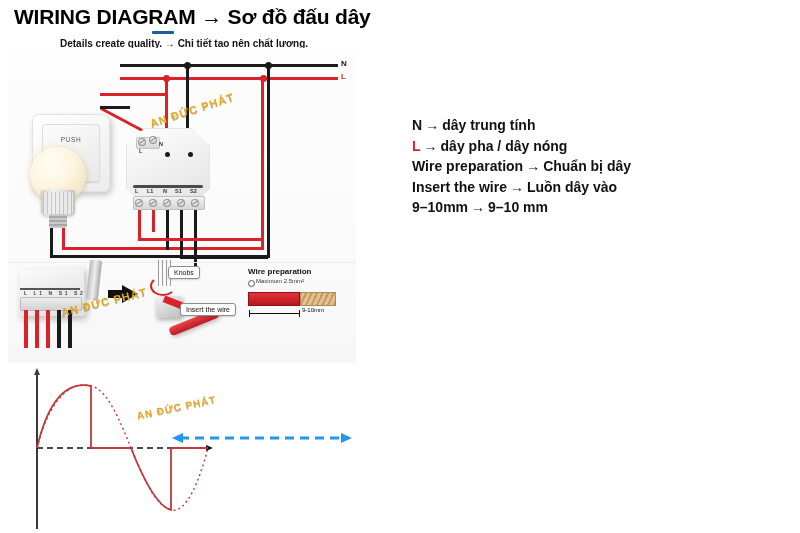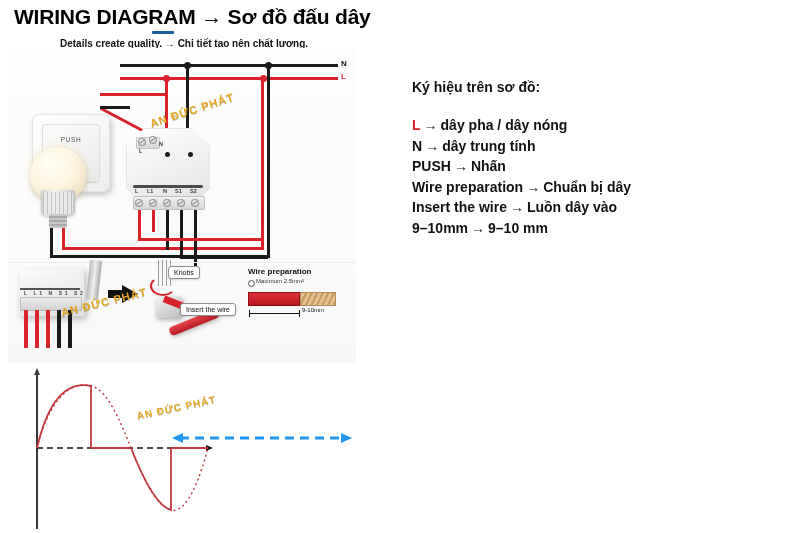--- a/index.html
+++ b/index.html
@@ -358,32 +358,28 @@
       <path d="M 131,82 C 142,110 156,140 171,144 L 171,82" fill="none" stroke="#c0393f" stroke-width="1.8"></path>
       <line x1="171" y1="82" x2="208" y2="82" stroke="#c0393f" stroke-width="1.8"></line>
 
       <line x1="180" y1="72" x2="345" y2="72" stroke="#2196f3" stroke-width="3" stroke-dasharray="9 6"></line>
       <polygon points="172,72 183,67 183,77" fill="#2196f3"></polygon>
       <polygon points="352,72 341,67 341,77" fill="#2196f3"></polygon>
     </svg>
     <div class="wm wm-3" style="left:136px;top:36px;">AN ĐỨC PHÁT</div>
   </div>
 
-  <div class="legend-title">Ký hiệu trên sơ đồ:</div>
   <div class="legend-list">
     <div class="legend-row">
+      <span class="k">N</span><span class="arrow">→</span><span class="v">dây trung tính</span>
+    </div>
+    <div class="legend-row">
       <span class="k red">L</span><span class="arrow">→</span><span class="v">dây pha / dây nóng</span>
     </div>
     <div class="legend-row">
-      <span class="k">N</span><span class="arrow">→</span><span class="v">dây trung tính</span>
-    </div>
-    <div class="legend-row">
-      <span class="k">PUSH</span><span class="arrow">→</span><span class="v">Nhấn</span>
-    </div>
-    <div class="legend-row">
       <span class="k">Wire preparation</span><span class="arrow">→</span><span class="v">Chuẩn bị dây</span>
     </div>
     <div class="legend-row">
       <span class="k">Insert the wire</span><span class="arrow">→</span><span class="v">Luồn dây vào</span>
     </div>
     <div class="legend-row">
       <span class="k">9–10mm</span><span class="arrow">→</span><span class="v">9–10 mm</span>
     </div>
   </div>
 

